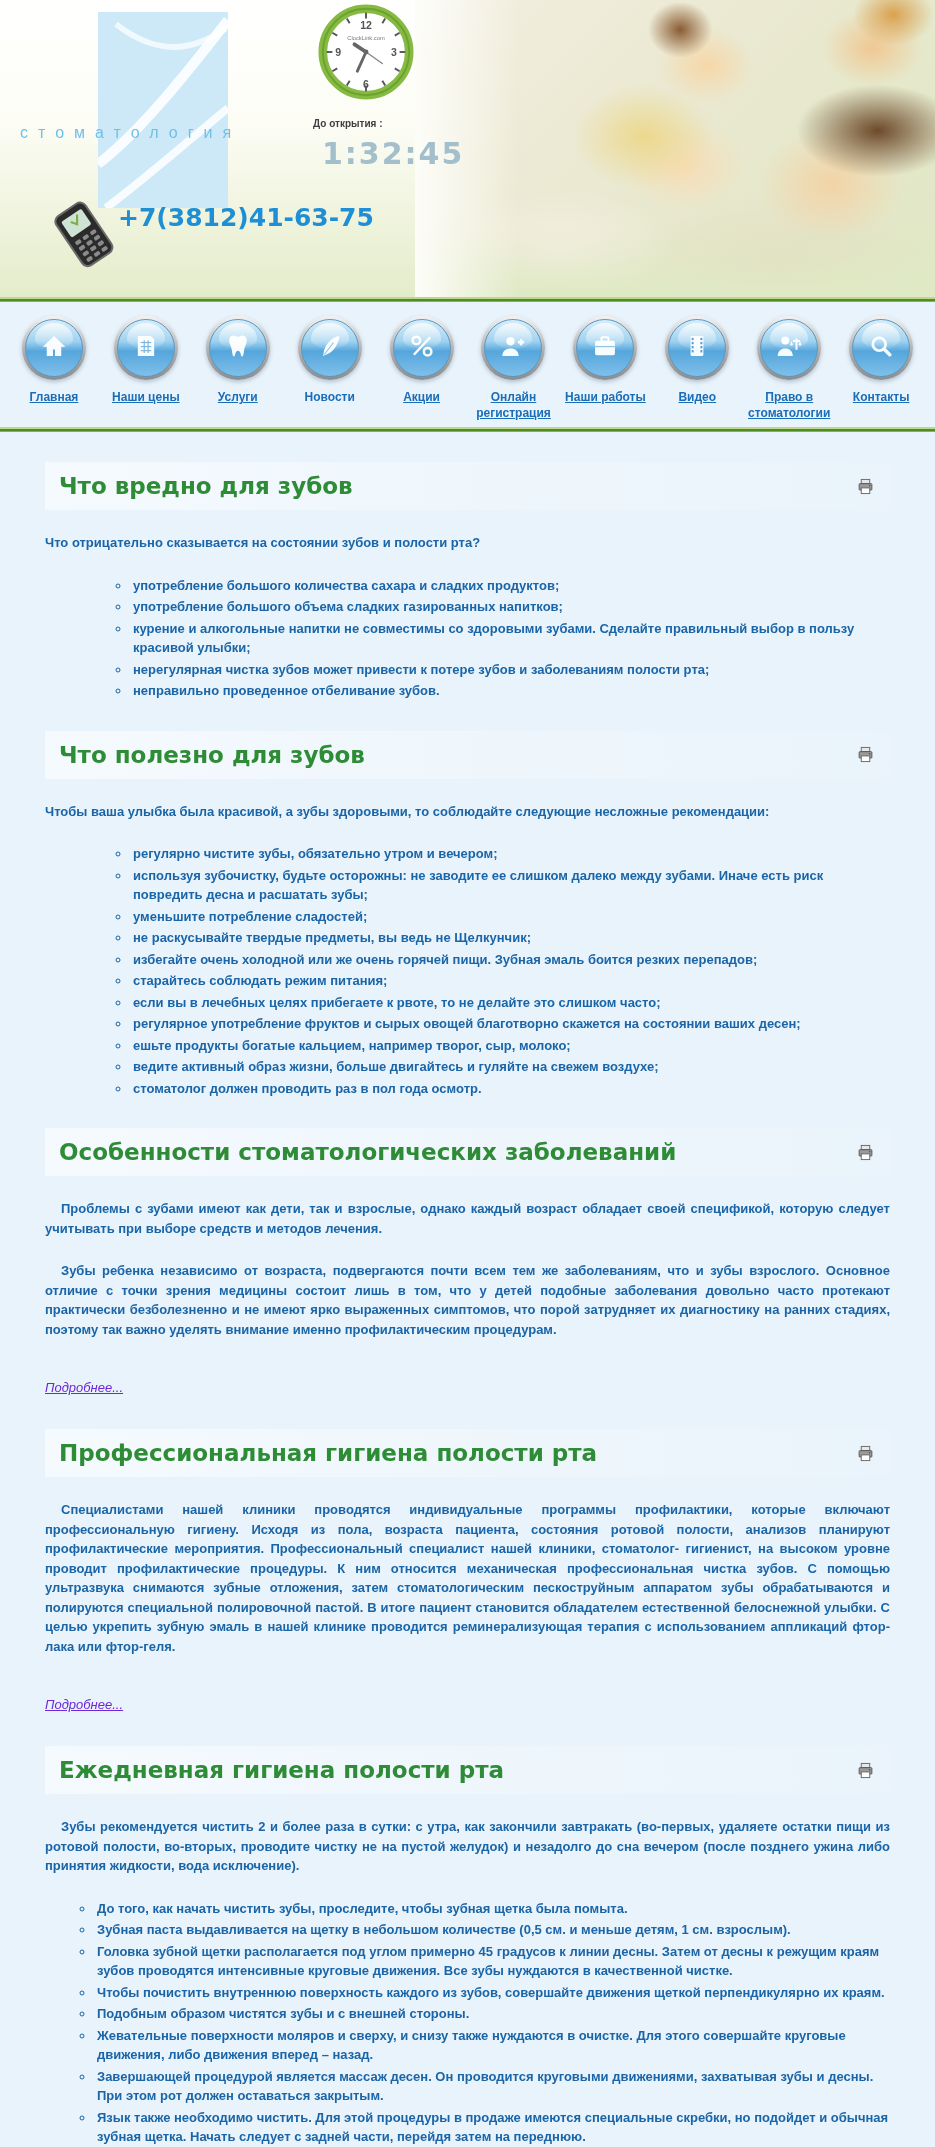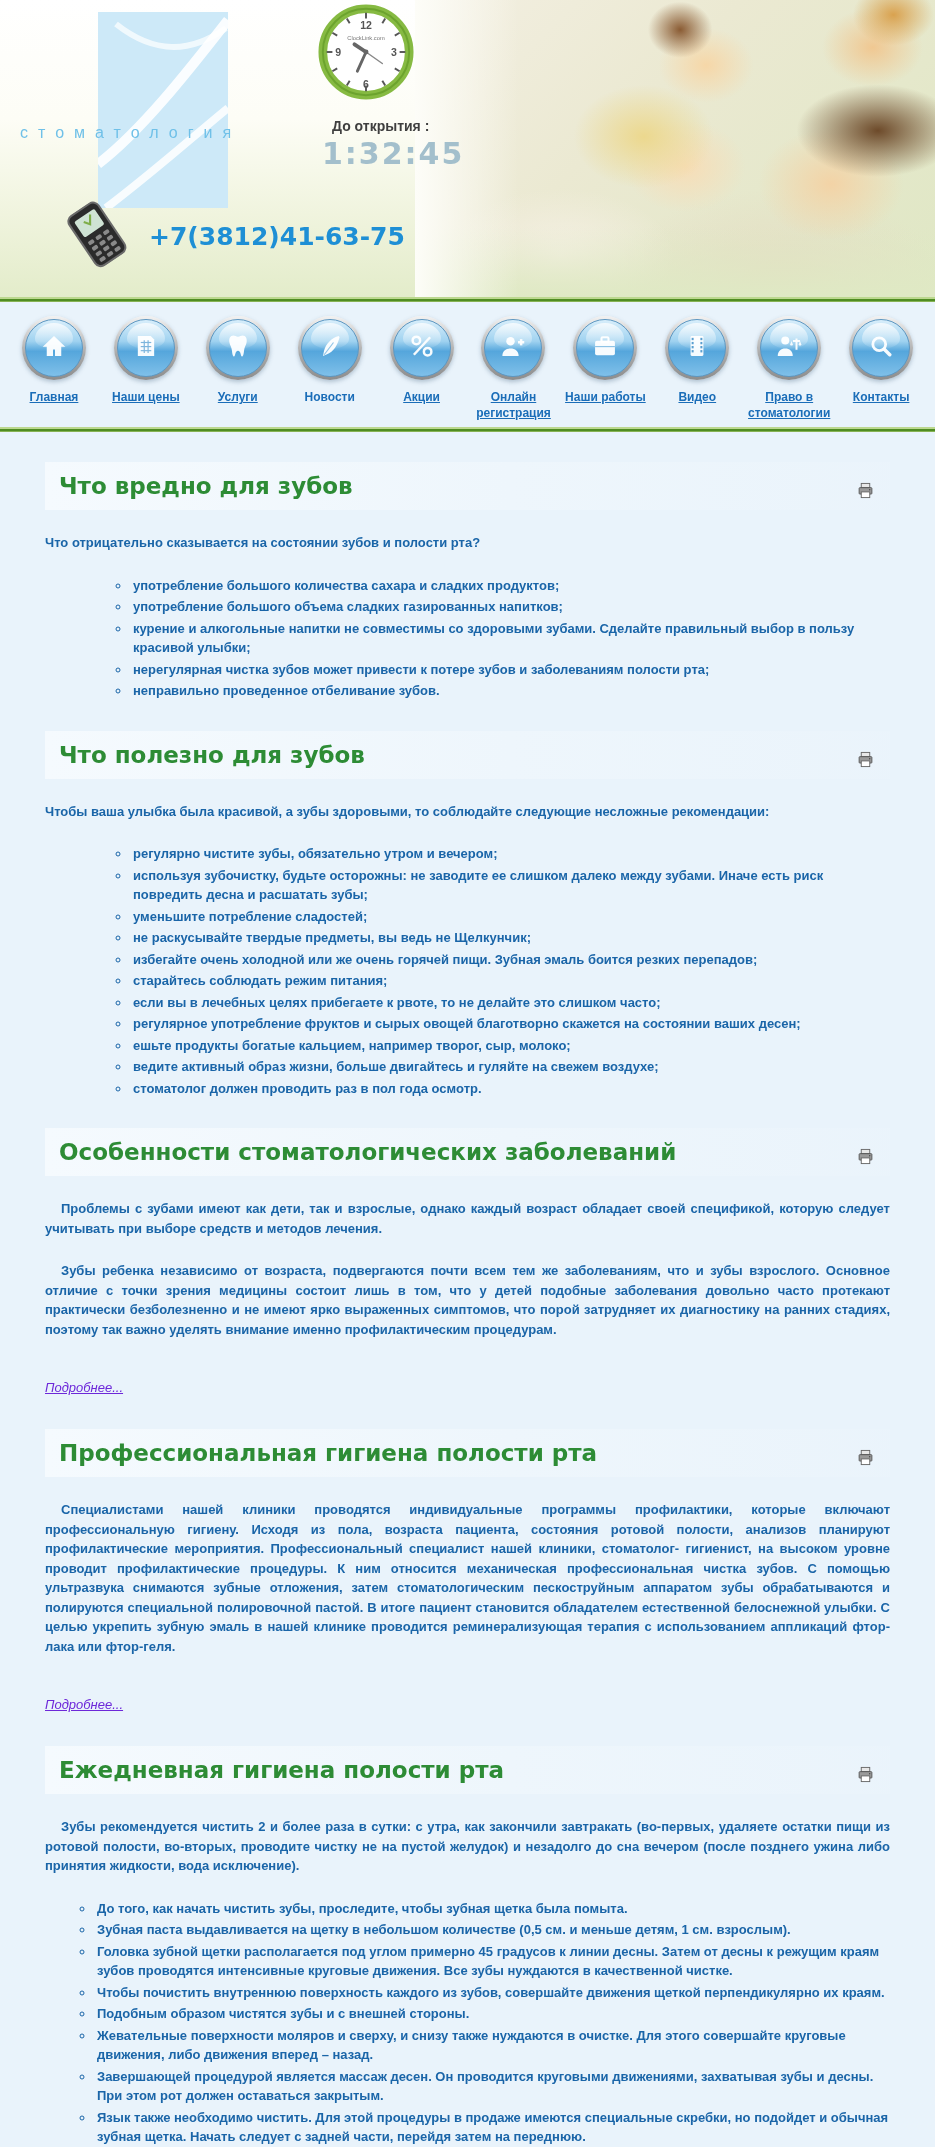--- a/index.html
+++ b/index.html
@@ -38,23 +38,23 @@
   .logo-script{
     position:absolute; left:2px; top:46px; width:330px;
     font-family:"DejaVu Serif", serif; font-style:italic; font-weight:bold;
     font-size:44px; color:#2e96d5; letter-spacing:2px; white-space:nowrap;
   }
   .logo-sub{
     position:absolute; left:10px; top:112px;
     font-size:16px; letter-spacing:10px; color:#6fc0e8; white-space:nowrap;
   }
   .clock-widget{ position:absolute; left:318px; top:4px; }
-  .opening-label{ position:absolute; left:332px; top:118px; font-size:14px; font-weight:bold; color:#3f3f3f; }
+  .opening-label{ position:absolute; left:313px; top:118px; font-size:10px; font-weight:bold; color:#3f3f3f; }
   .countdown{ position:absolute; left:322px; top:136px; font-size:30px; font-weight:bold; color:#a3bfcc; letter-spacing:2px; font-family:"DejaVu Sans", sans-serif;text-align:center; }
-  .phone-row{ position:absolute; left:77px; top:203px; display:flex; align-items:center; gap:30px; }
+  .phone-row{ position:absolute; left:64px; top:203px; display:flex; gap:12px; }
   .phone-icon{ transform:rotate(-34deg); display:inline-block; }
   .phone-number{ font-size:25px; font-weight:bold; color:#1e8fd5; font-family:"DejaVu Sans", sans-serif; }
 
   
   .green-line{ height:5px; background:linear-gradient(180deg,#bcd88f 0%,#bcd88f 35%,#4f8c22 35%,#4f8c22 70%,#86b254 70%,#86b254 100%); }
 
   
   .main-nav{ background:#e9f3fb; display:flex; justify-content:space-between; padding:14px 8px 6px; }
   .nav-item{ width:92px; display:flex; flex-direction:column; align-items:center; gap:10px; cursor:pointer; }
   .nav-circle{
@@ -78,21 +78,21 @@
   .nav-label{
     font-size:12px; font-weight:bold; color:#1a6db8; text-align:center;
     line-height:1.3; max-width:88px; text-decoration:underline;
   }
   .nav-label.current{ text-decoration:none; }
 
   
   .content{ background:#e9f3fb; padding:30px 45px 4px; flex:1; }
   .article{ margin-bottom:30px; }
   .article-header{
-    display:flex; align-items:flex-end; justify-content:space-between;
+    display:flex; align-items:center; justify-content:space-between;
     padding:11px 16px 11px 14px; margin-bottom:14px;
     background:linear-gradient(90deg,#f5fafe 0%,#eef6fc 55%,rgba(238,246,252,.25) 100%);
     gap:8px;
   }
   .article-title{ font-size:23px; font-weight:bold; color:#2d8c35; font-family:"DejaVu Sans", sans-serif; }
   .print-btn{ cursor:pointer; line-height:0; }
   .article p{ color:#1a65a8; font-size:13px; font-weight:bold; line-height:1.5; margin:23px 0; }
   .justify{ text-align:justify; text-indent:16px; }
   .article ul{ list-style:circle; color:#1a65a8; font-size:13px; font-weight:bold; line-height:1.5; margin:10px 0 16px; padding-left:86px; }
   .article ul.tight{ padding-left:50px; }

